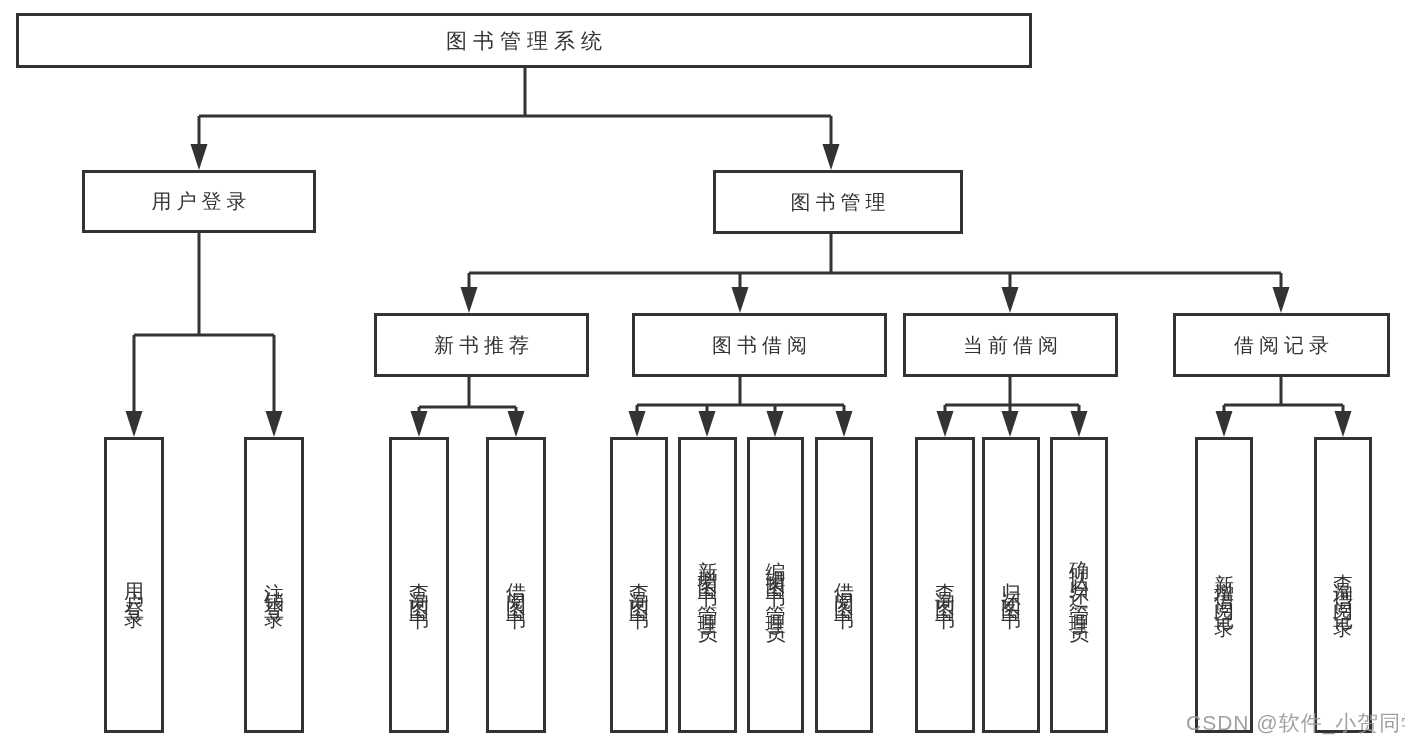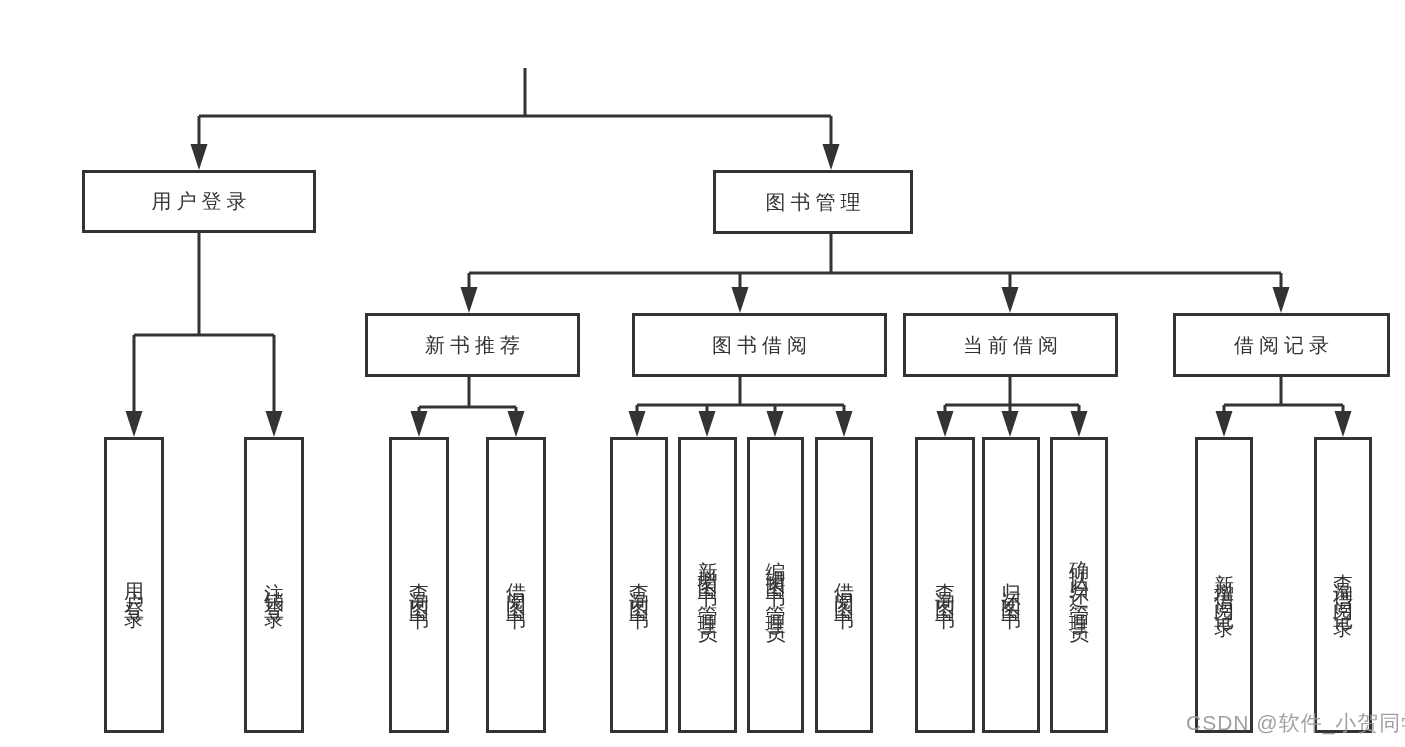--- a/index.html
+++ b/index.html
@@ -78,29 +78,32 @@
     <path d="M1010,377 L1010,405 M945,405 L1079,405 M945,405 L945,415 M1010,405 L1010,415 M1079,405 L1079,415"></path>
     <polygon points="936.5,411 953.5,411 945,437"></polygon>
     <polygon points="1001.5,411 1018.5,411 1010,437"></polygon>
     <polygon points="1070.5,411 1087.5,411 1079,437"></polygon>
 
     <path d="M1281,377 L1281,405 M1224,405 L1343,405 M1224,405 L1224,415 M1343,405 L1343,415"></path>
     <polygon points="1215.5,411 1232.5,411 1224,437"></polygon>
     <polygon points="1334.5,411 1351.5,411 1343,437"></polygon>
   </svg>
 
+  <div class="node h title" style="left:16px;top:13px;width:1016px;height:55px;">
+      <span>图书管理系统</span>
+    </div>
 
   <div class="node h" style="left:82px;top:170px;width:234px;height:63px;">
       <span>用户登录</span>
     </div>
-  <div class="node h" style="left:713px;top:170px;width:200px;height:64px;">
+  <div class="node h" style="left:713px;top:170px;width:250px;height:64px;">
       <span>图书管理</span>
     </div>
 
-  <div class="node h" style="left:365px;top:313px;width:215px;height:64px;">
+  <div class="node h" style="left:374px;top:313px;width:215px;height:64px;">
       <span>新书推荐</span>
     </div>
   <div class="node h" style="left:632px;top:313px;width:255px;height:64px;">
       <span>图书借阅</span>
     </div>
   <div class="node h" style="left:903px;top:313px;width:215px;height:64px;">
       <span>当前借阅</span>
     </div>
   <div class="node h" style="left:1173px;top:313px;width:217px;height:64px;">
       <span>借阅记录</span>

